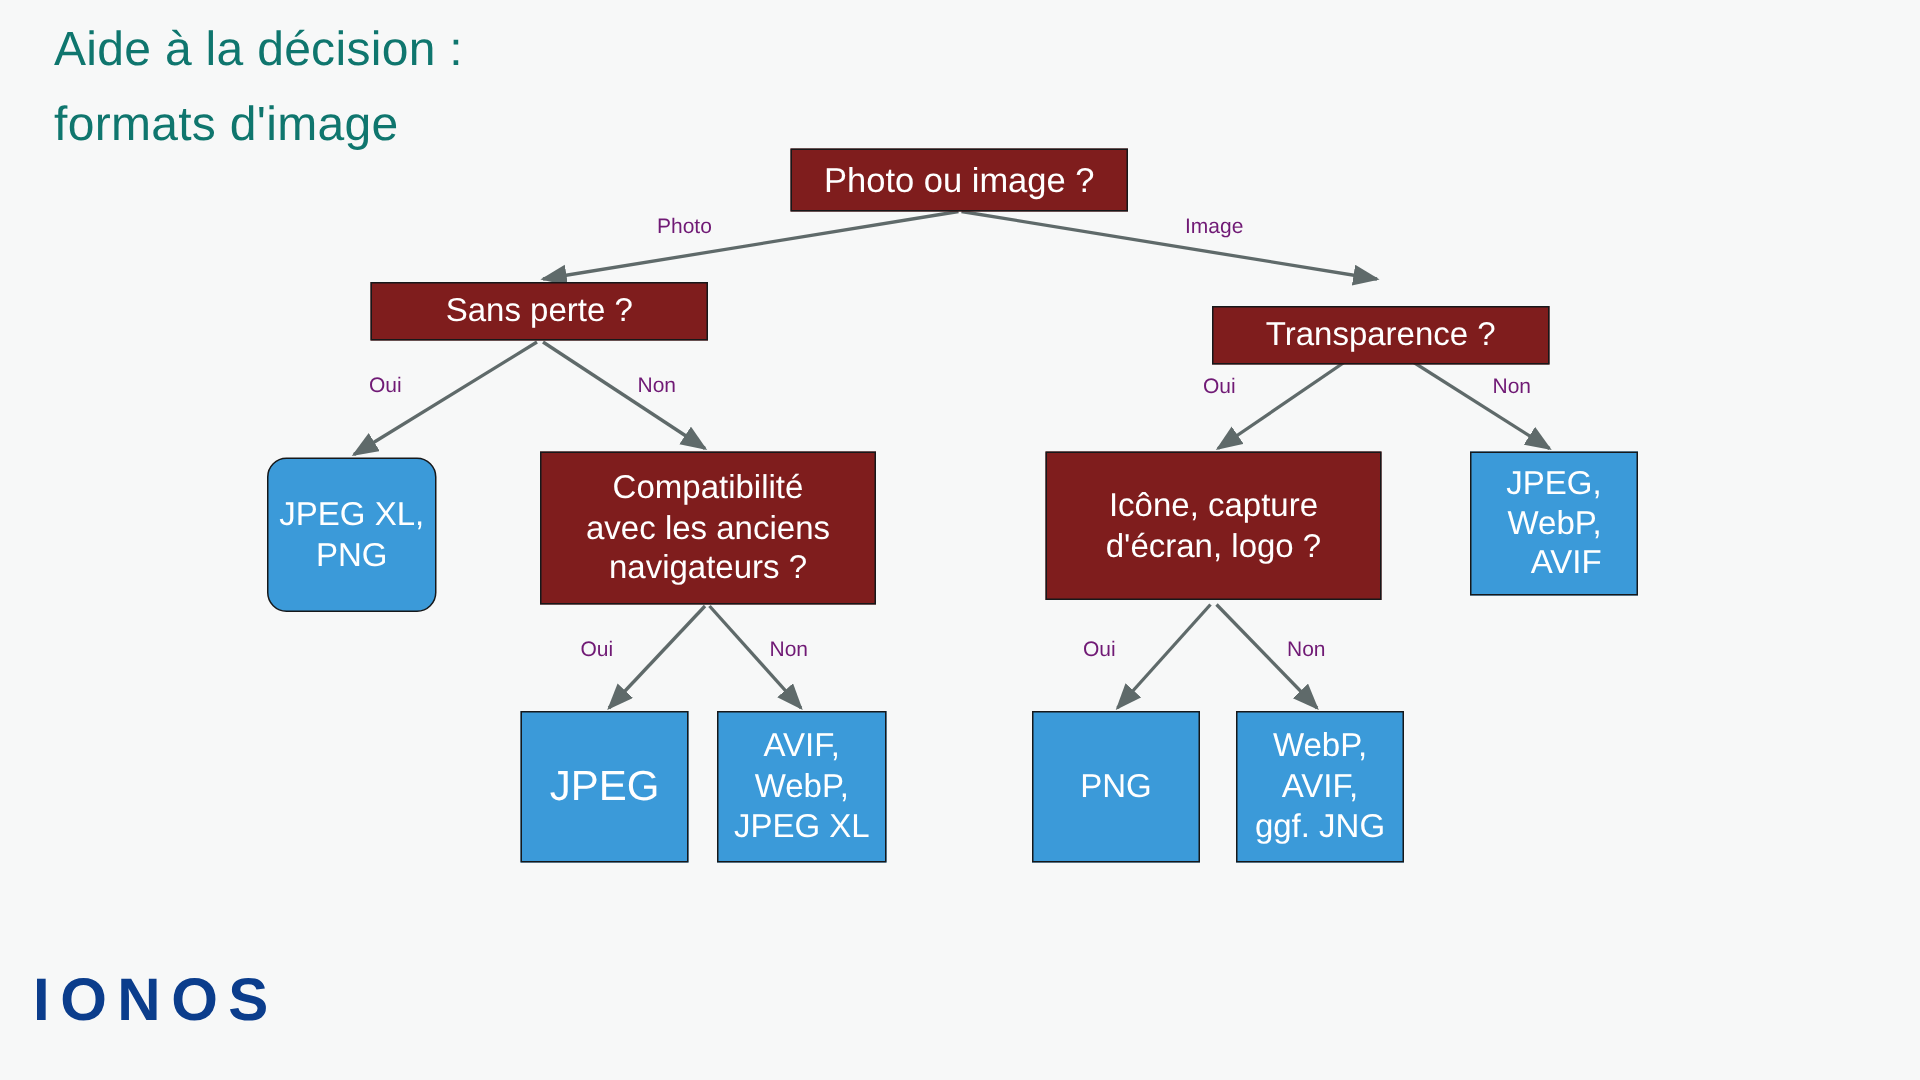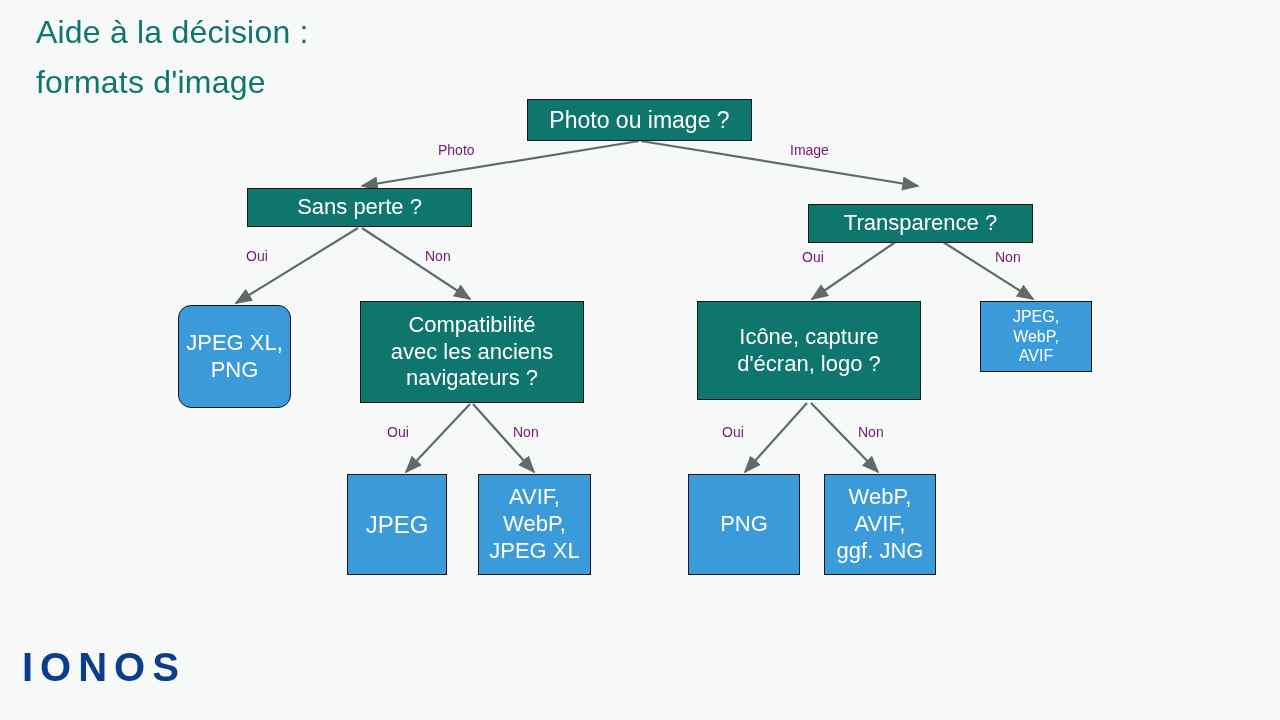--- a/index.html
+++ b/index.html
@@ -44,21 +44,21 @@
     display: flex;
     align-items: center;
     justify-content: center;
     text-align: center;
     color: #ffffff;
     border: 1px solid #16181a;
     line-height: 1.22;
     white-space: pre-line;
   }
   .node.decision {
-    background: #0f766e;
+    background: #7f1d1d;
   }
   .node.leaf {
     background: #3b9ad9;
   }
   .edge-label {
     position: absolute;
     color: #701a75;
     font-size: 14px;
     line-height: 1;
     white-space: nowrap;
@@ -106,24 +106,24 @@
       <div class="node decision" style="left: 527px; top: 99px; width: 225px; height: 42px; font-size: 23px;">Photo ou image ?</div>
       <div class="node decision" style="left: 247px; top: 188px; width: 225px; height: 39px; font-size: 22px; text-align: center;">Sans perte ?</div>
       <div class="node decision" style="left: 808px; top: 204px; width: 225px; height: 39px; font-size: 22px;">Transparence ?</div>
       <div class="node leaf" style="left: 178px; top: 305px; width: 113px; height: 103px; font-size: 22px; border-radius: 13px;">JPEG XL,
 PNG</div>
       <div class="node decision" style="left: 360px; top: 301px; width: 224px; height: 102px; font-size: 22px;">Compatibilité
 avec les anciens
 navigateurs ?</div>
       <div class="node decision" style="left: 697px; top: 301px; width: 224px; height: 99px; font-size: 22px;">Icône, capture
 d'écran, logo ?</div>
-      <div class="node leaf" style="left: 980px; top: 301px; width: 112px; height: 71px; font-size: 16px;">JPEG,
+      <div class="node leaf" style="left: 980px; top: 301px; width: 112px; height: 96px; font-size: 22px; text-align: right;">JPEG,
 WebP,
 AVIF</div>
-      <div class="node leaf" style="left: 347px; top: 474px; width: 100px; height: 101px; font-size: 24px;">JPEG</div>
+      <div class="node leaf" style="left: 347px; top: 474px; width: 112px; height: 101px; font-size: 28px;">JPEG</div>
       <div class="node leaf" style="left: 478px; top: 474px; width: 113px; height: 101px; font-size: 22px;">AVIF,
 WebP,
 JPEG XL</div>
       <div class="node leaf" style="left: 688px; top: 474px; width: 112px; height: 101px; font-size: 22px;">PNG</div>
       <div class="node leaf" style="left: 824px; top: 474px; width: 112px; height: 101px; font-size: 22px;">WebP,
 AVIF,
 ggf. JNG</div>
     </div>
   <div id="labels-layer">
       <div class="edge-label" style="left: 438px; top: 143px;">Photo</div>

